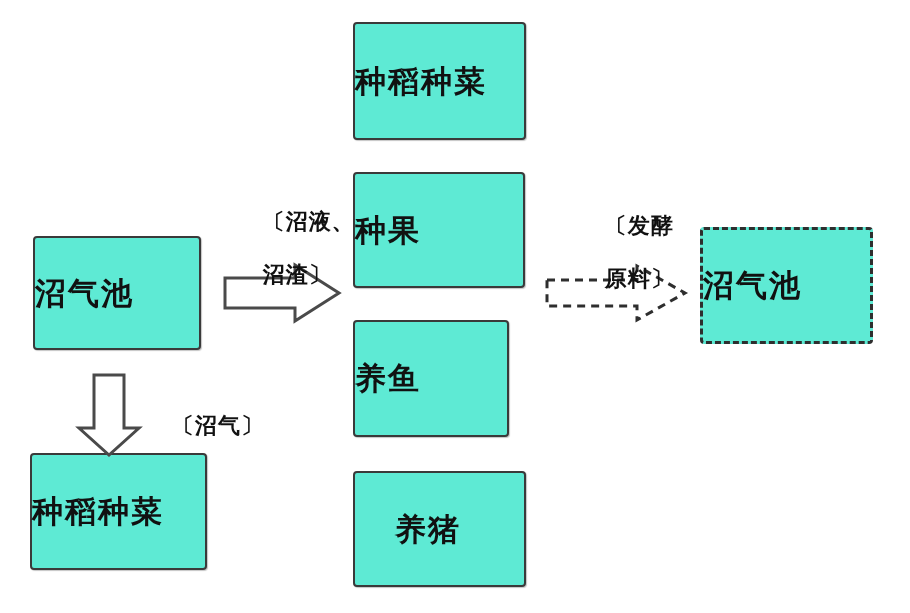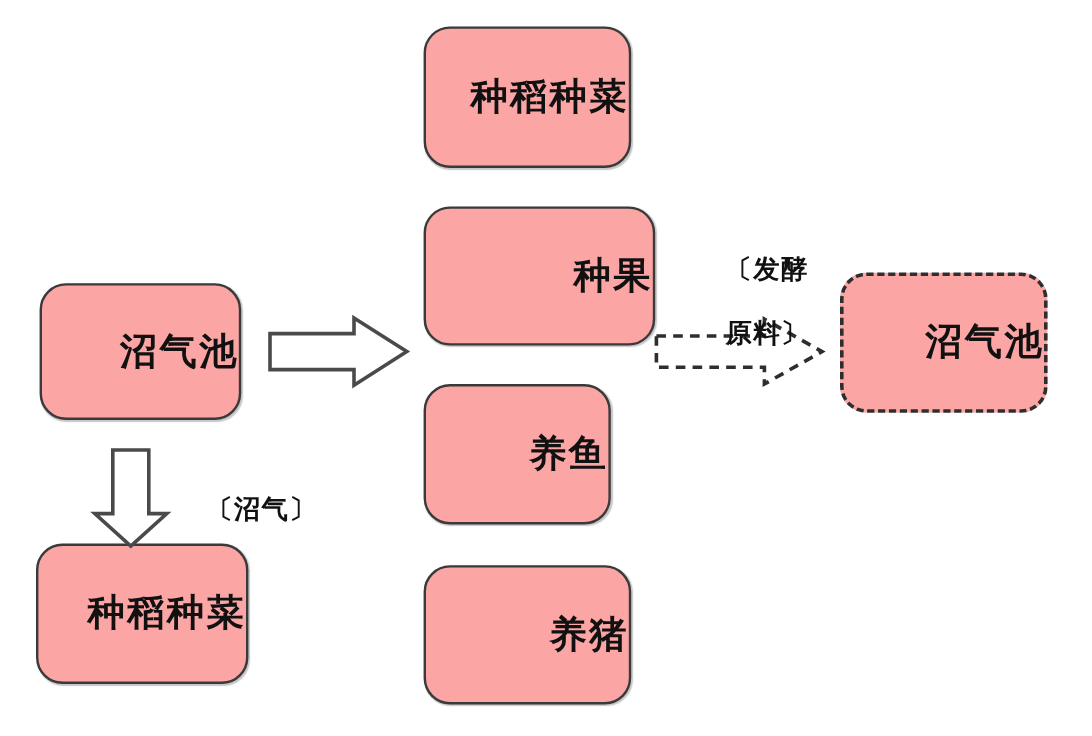--- a/index.html
+++ b/index.html
@@ -16,24 +16,24 @@
     width: 910px;
     height: 613px;
     background: #ffffff;
     overflow: hidden;
   }
   .node-box {
     position: absolute;
     box-sizing: border-box;
     display: flex;
     align-items: center;
-    justify-content: flex-end;
-    background: #fca5a5;
+    justify-content: flex-start;
+    background: #5eead4;
     border: 2px solid #3a3a3a;
-    border-radius: 22px;
+    border-radius: 4px;
     color: #111111;
     letter-spacing: 2px;
     text-align: center;
     line-height: 1;
     white-space: nowrap;
   }
   .node-box.solid {
     border-style: solid;
     box-shadow: 1px 1px 1px rgba(90,90,90,0.35);
   }
@@ -74,21 +74,21 @@
 <div id="diagram-canvas">
 
   <div class="node-box solid" style="left:33px; top:236px; width:168px; height:114px;">
     <span class="node-label">沼气池</span>
   </div>
 
   <div class="node-box solid" style="left:353px; top:22px; width:173px; height:118px;">
     <span class="node-label">种稻种菜</span>
   </div>
 
-  <div class="node-box solid" style="left:353px; top:172px; width:193px; height:116px;">
+  <div class="node-box solid" style="left:353px; top:172px; width:172px; height:116px;">
     <span class="node-label">种果</span>
   </div>
 
   <div class="node-box solid" style="left:353px; top:320px; width:156px; height:117px;">
     <span class="node-label">养鱼</span>
   </div>
 
   <div class="node-box solid" style="left:353px; top:471px; width:173px; height:116px;padding-left:40px;">
     <span class="node-label">养猪</span>
   </div>
@@ -100,20 +100,24 @@
   <div class="node-box dashed" style="left:700px; top:227px; width:173px; height:117px;">
     <span class="node-label">沼气池</span>
   </div>
 
   <div class="arrow-shape" style="left:222px; top:262px; width:120px; height:62px;">
     <svg width="120" height="62" viewBox="0 0 120 62">
       <polygon points="3,16 73,16 73,3 117,31 73,59 73,46 3,46" fill="#ffffff" stroke="#4a4a4a" stroke-width="3" stroke-linejoin="miter"></polygon>
     </svg>
   </div>
 
+  <div class="edge-label" style="left:228px; top:182px; width:130px;">
+    <span>〔沼液、</span><br>
+    <span>沼渣〕</span>
+  </div>
 
   <div class="arrow-shape" style="left:76px; top:372px; width:68px; height:86px;">
     <svg width="68" height="86" viewBox="0 0 68 86">
       <polygon points="18,3 48,3 48,56 63,56 33,83 3,56 18,56" fill="#ffffff" stroke="#4a4a4a" stroke-width="3" stroke-linejoin="miter"></polygon>
     </svg>
   </div>
 
   <div class="edge-label" style="left:124px; top:386px; width:140px;text-align:right;">
     <span>〔沼气〕</span>
   </div>

